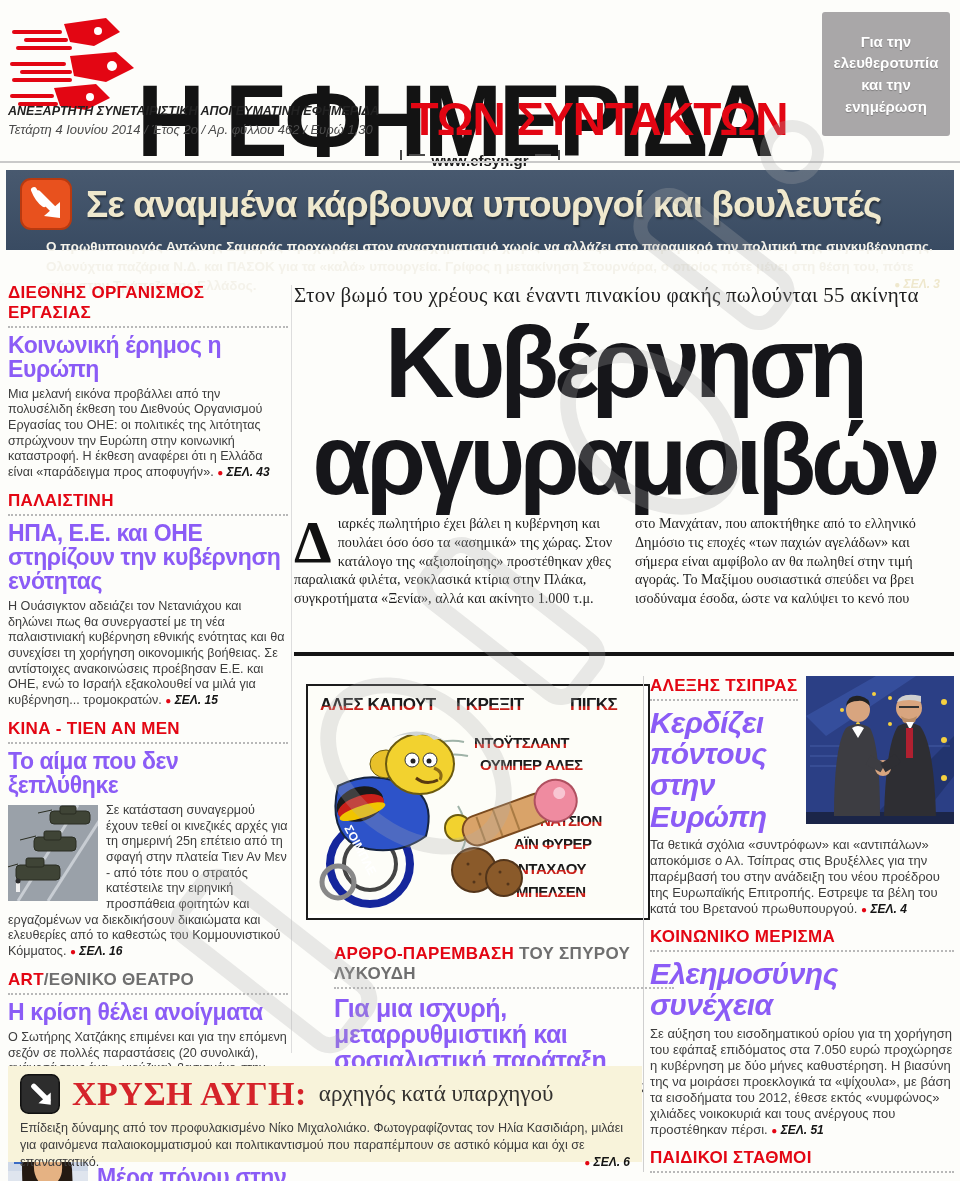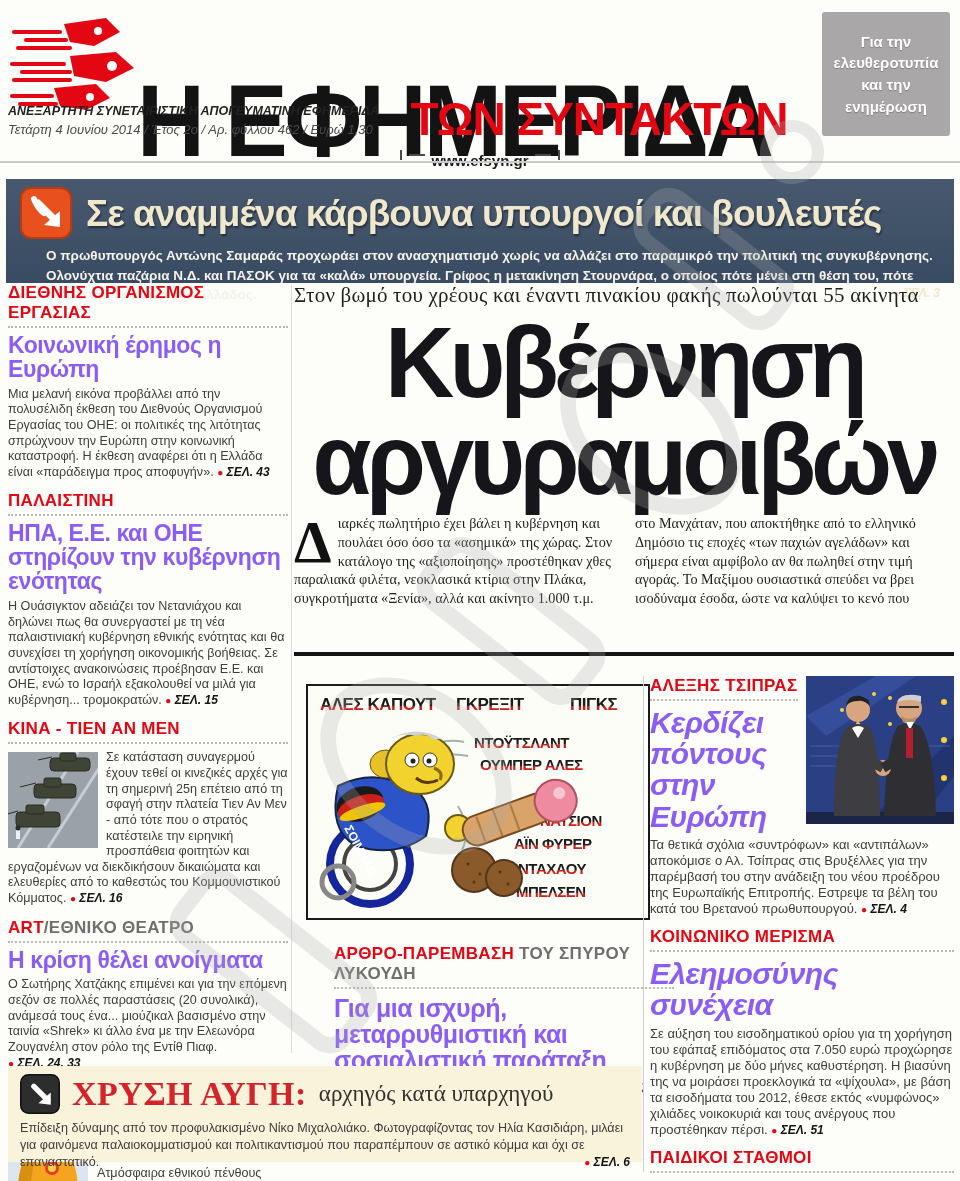--- a/index.html
+++ b/index.html
@@ -16,21 +16,21 @@
   .site-row{position:absolute;left:0;top:140px;width:100%;display:flex;align-items:center;justify-content:center;gap:7px;}
   .site-row .wline{width:16px;height:2px;background:#4a4a4a;}
   .site-row .wtick{width:2px;height:10px;background:#4a4a4a;}
   .site-row .wtxt{font-size:15px;font-weight:800;color:#1c1c1c;margin-top:12px;}
   .motto-box{position:absolute;left:822px;top:12px;width:128px;height:124px;background:#a9a7a8;
       border-radius:3px;display:flex;align-items:center;justify-content:center;text-align:center;
       color:#fff;font-weight:800;font-size:15px;line-height:1.45;padding:4px;box-sizing:border-box;
       text-shadow:0 1px 1px rgba(0,0,0,.25);}
   .mast-rule{position:absolute;left:0;top:161px;width:100%;height:2px;background:#c9c9c9;}
   
-  .top-banner{position:absolute;left:6px;top:179px;width:948px;height:104px;
+  .top-banner{position:absolute;left:6px;top:170px;width:948px;height:80px;
       background:linear-gradient(#48596f,#394b62);box-sizing:border-box;padding:8px 14px 6px 14px;}
   .tb-head{display:flex;align-items:center;gap:14px;}
   .tb-headline{font-size:37px;font-weight:900;letter-spacing:-1px;color:#efe8cd;
       text-shadow:1px 2px 2px rgba(0,0,0,.45);white-space:nowrap;line-height:1;}
   .tb-deck{margin:7px 0 0 26px;font-size:13.5px;font-weight:600;color:#f4f2ea;line-height:1.45;}
   .tb-deck .pref{color:#efe8cd;}
   .tb-deck .pref .b{color:#efe8cd;}
   
   .kicker{font-weight:800;color:#e30613;font-size:17px;letter-spacing:.3px;
       border-bottom:2px dotted #b8b8b8;padding-bottom:3px;margin-bottom:6px;overflow:hidden;}
@@ -157,20 +157,21 @@
       <div class="kicker">ΠΑΛΑΙΣΤΙΝΗ</div>
       <h2 class="hl">ΗΠΑ, Ε.Ε. και ΟΗΕ στηρίζουν την κυβέρνηση ενότητας</h2>
       <p class="body">
         <span>Η Ουάσιγκτον αδειάζει τον Νετανιάχου και δηλώνει πως θα συνεργαστεί με τη νέα παλαιστινιακή κυβέρνηση εθνικής ενότητας και θα συνεχίσει τη χορήγηση οικονομικής βοήθειας. Σε αντίστοιχες ανακοινώσεις προέβησαν Ε.Ε. και ΟΗΕ, ενώ το Ισραήλ εξακολουθεί να μιλά για κυβέρνηση... τρομοκρατών.</span>
         <span class="pref"><span class="b">●</span> <span>ΣΕΛ. 15</span></span>
       </p>
     </article>
 
     <article>
       <div class="kicker">ΚΙΝΑ - ΤΙΕΝ ΑΝ ΜΕΝ</div>
+      <h2 class="hl">Το αίμα που δεν ξεπλύθηκε</h2>
       <svg class="img-tanks" viewBox="0 0 90 96">
         <rect width="90" height="96" fill="#9aa1a9"></rect>
         <g stroke="#c8cdd3" stroke-width="3">
             <line x1="10" y1="96" x2="70" y2="0"></line>
             <line x1="40" y1="96" x2="95" y2="10"></line>
           </g>
         <g fill="#3f4436" stroke="#2a2d22" stroke-width="1">
           <rect x="42" y="6" width="40" height="13" rx="4"></rect>
             <rect x="52" y="1" width="16" height="8" rx="2"></rect>
             <line x1="44" y1="5" x2="30" y2="8"></line>

